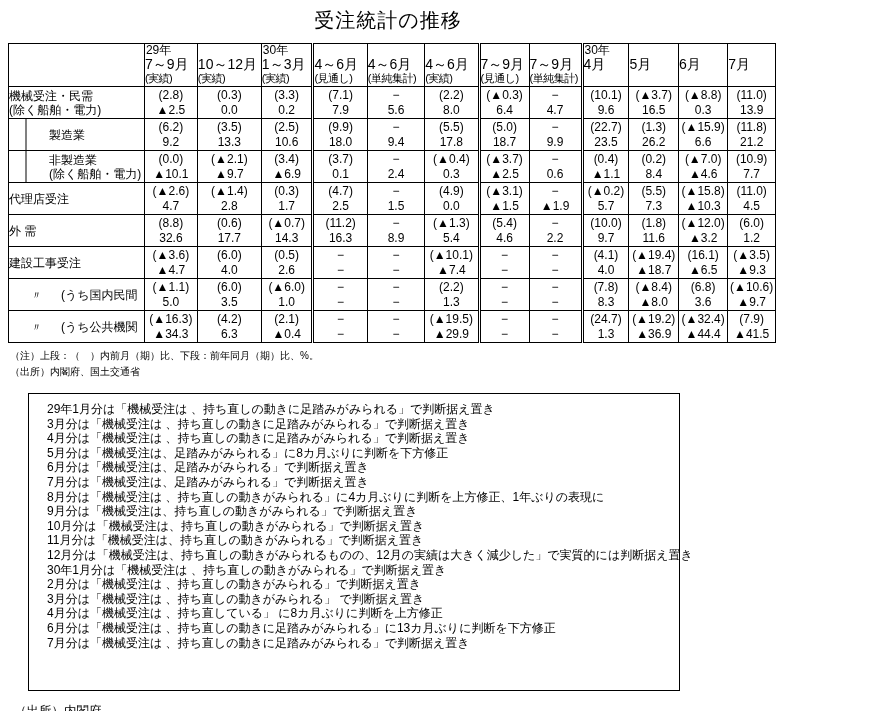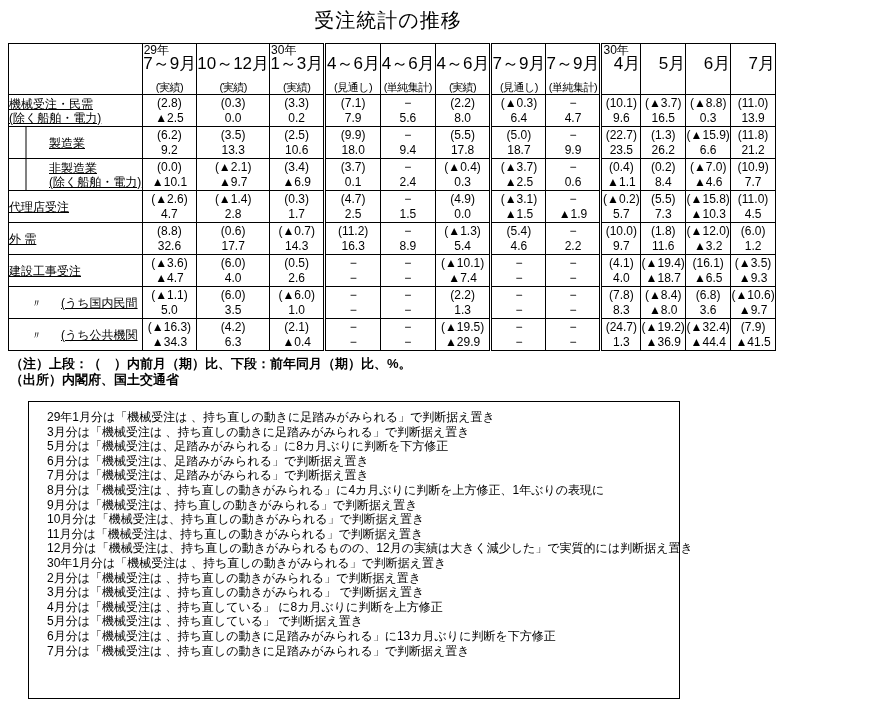--- a/index.html
+++ b/index.html
@@ -15,34 +15,34 @@
     font-size:12px;
     border-radius:23px;
   }
   table.stat th,table.stat td{
     border:1px solid #000;padding:0;font-weight:normal;overflow:hidden;
     white-space:nowrap;
   }
   th.corner{height:42px;}
   thead th{height:42px;vertical-align:top;}
   .hy{text-align:left;height:13px;line-height:13px;padding-left:1px;font-size:12px;}
-  .hp{text-align:right;height:14px;line-height:14px;font-size:17px;}
-  .ht{text-align:center;height:14px;line-height:14px;font-size:11px;letter-spacing:-0.5px;margin-top:9px;}
+  .hp{text-align:left;height:14px;line-height:14px;font-size:14px;}
+  .ht{text-align:left;height:14px;line-height:14px;font-size:11px;letter-spacing:-0.5px;}
   td.data{height:31px;vertical-align:middle;}
   .cv{height:15px;line-height:15px;text-align:center;font-size:12px;}
-  td.label{vertical-align:middle;padding-left:3px;font-size:12px;line-height:14px;text-decoration:underline;}
+  td.label{vertical-align:middle;padding-left:3px;font-size:12px;line-height:14px;}
   td.label.sub{
     padding-left:40px;
     background-image:linear-gradient(to right,transparent 16px,#000 16px,#000 17px,transparent 17px);
   }
   td.label.quote{padding-left:22px;}
   .qmark{display:inline-block;width:30px;font-size:11px;}
   .lab-line{line-height:14px;}
   .dbl{border-left:3px double #000 !important;}
-  .notes{margin:5px 0 0 10px;font-size:13px;line-height:16px;font-weight:bold;}
+  .notes{margin:5px 0 0 10px;font-size:10px;line-height:16px;}
   .note-line{height:16px;}
   .commentary-box{
     margin:13px 0 0 28px;width:632px;height:288px;border:1px solid #000;
     padding:8px 0 0 18px;font-size:12px;
   }
   .box-line{height:14.6px;line-height:14.6px;white-space:nowrap;}
   .footer{margin:12px 0 0 14px;font-size:12.5px;}
 </style>
 </head>
 <body>
@@ -559,32 +559,32 @@
   </table>
 
   <div class="notes">
     <div class="note-line">（注）上段：（　）内前月（期）比、下段：前年同月（期）比、%。</div>
     <div class="note-line">（出所）内閣府、国土交通省</div>
   </div>
 
   <div class="commentary-box">
       <div class="box-line">29年1月分は「機械受注は 、持ち直しの動きに足踏みがみられる」で判断据え置き</div>
       <div class="box-line">3月分は「機械受注は 、持ち直しの動きに足踏みがみられる」で判断据え置き</div>
+      <div class="box-line">4月分は「機械受注は 、持ち直しの動きに足踏みがみられる」で判断据え置き</div>
       <div class="box-line">5月分は「機械受注は、足踏みがみられる」に8カ月ぶりに判断を下方修正</div>
       <div class="box-line">6月分は「機械受注は、足踏みがみられる」で判断据え置き</div>
       <div class="box-line">7月分は「機械受注は、足踏みがみられる」で判断据え置き</div>
       <div class="box-line">8月分は「機械受注は 、持ち直しの動きがみられる」に4カ月ぶりに判断を上方修正、1年ぶりの表現に</div>
       <div class="box-line">9月分は「機械受注は、持ち直しの動きがみられる」で判断据え置き</div>
       <div class="box-line">10月分は「機械受注は、持ち直しの動きがみられる」で判断据え置き</div>
       <div class="box-line">11月分は「機械受注は、持ち直しの動きがみられる」で判断据え置き</div>
       <div class="box-line">12月分は「機械受注は、持ち直しの動きがみられるものの、12月の実績は大きく減少した」で実質的には判断据え置き</div>
       <div class="box-line">30年1月分は「機械受注は 、持ち直しの動きがみられる」で判断据え置き</div>
       <div class="box-line">2月分は「機械受注は 、持ち直しの動きがみられる」で判断据え置き</div>
       <div class="box-line">3月分は「機械受注は 、持ち直しの動きがみられる」 で判断据え置き</div>
       <div class="box-line">4月分は「機械受注は 、持ち直している」 に8カ月ぶりに判断を上方修正</div>
-      <div class="box-line">5月分は「機械受注は 、持ち直している」 で判断据え置き</div>
       <div class="box-line">6月分は「機械受注は 、持ち直しの動きに足踏みがみられる」に13カ月ぶりに判断を下方修正</div>
       <div class="box-line">7月分は「機械受注は 、持ち直しの動きに足踏みがみられる」で判断据え置き</div>
     </div>
 
   <div class="footer">（出所）内閣府</div>
 
 </div>
 
 </body></html>

